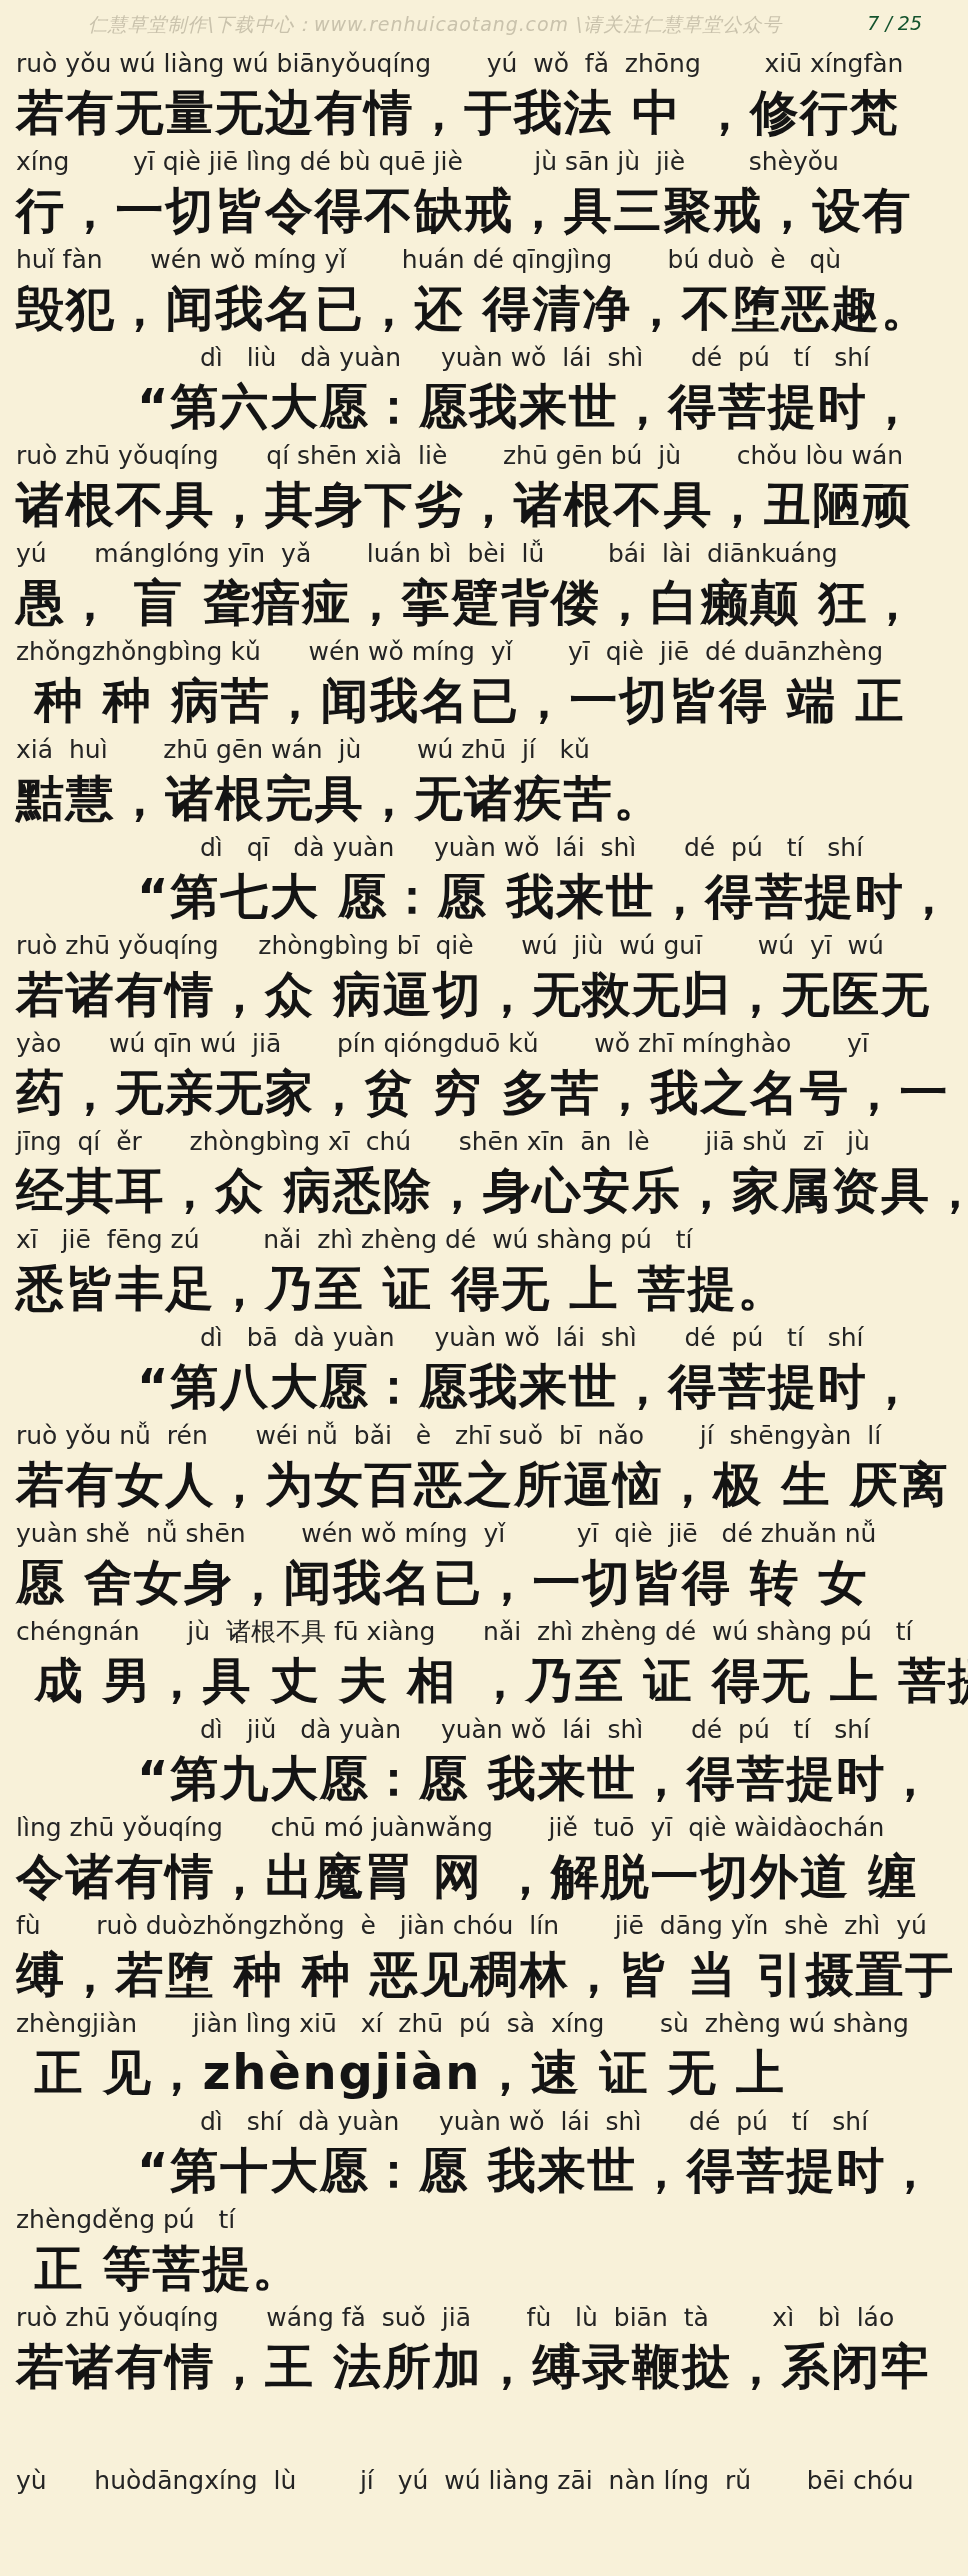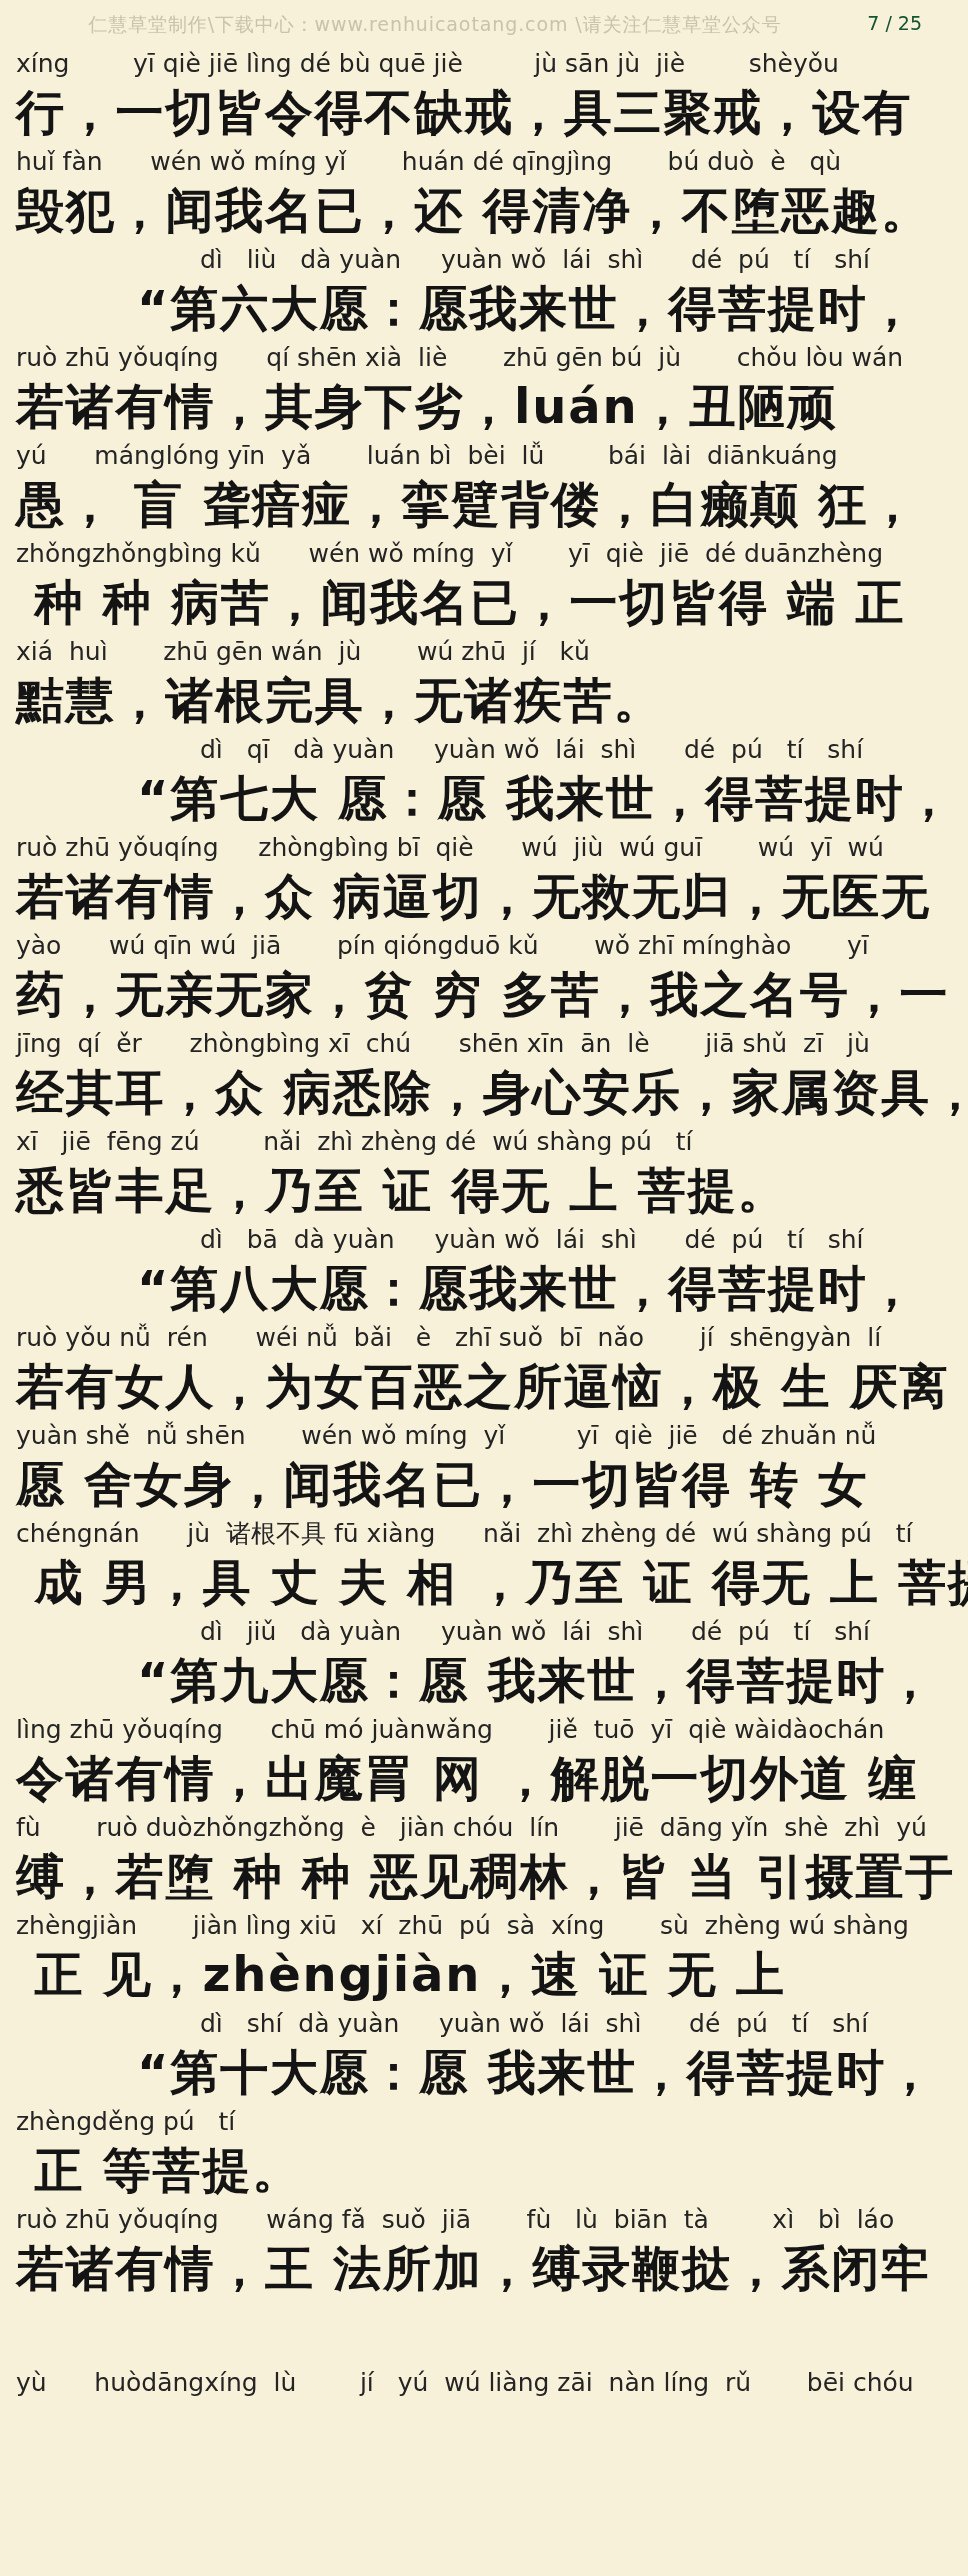--- a/index.html
+++ b/index.html
@@ -11,20 +11,21 @@
     height: 2576px;
     background: #f8f1d9;
     overflow: hidden;
     font-family: "DejaVu Sans", sans-serif;
     position: relative;
   }
   .header {
     position: relative;
     height: 47px;
     width: 100%;
+    font-style: italic;
   }
   .watermark {
     position: absolute;
     left: 0;
     right: 99px;
     top: 11.7px;
     text-align: center;
     font-size: 19px;
     color: #c9c2ac;
     letter-spacing: 0.9px;
@@ -69,34 +70,38 @@
 </head>
 <body>
 
 <div class="page">
   <div class="header">
     <span class="watermark">仁慧草堂制作\下载中心：www.renhuicaotang.com \请关注仁慧草堂公众号</span>
     <span class="pageno">7 / 25</span>
   </div>
   <div class="content" id="rows-container">
       <div class="row">
+        <div class="pinyin">ruò yǒu wú liàng wú biānyǒuqíng       yú  wǒ  fǎ  zhōng        xiū xíngfàn</div>
+        <div class="hanzi">若有无量无边有情，于我法 中 ，修行梵</div>
+      </div>
+      <div class="row">
         <div class="pinyin">xíng        yī qiè jiē lìng dé bù quē jiè         jù sān jù  jiè        shèyǒu</div>
         <div class="hanzi">行，一切皆令得不缺戒，具三聚戒，设有</div>
       </div>
       <div class="row">
         <div class="pinyin">huǐ fàn      wén wǒ míng yǐ       huán dé qīngjìng       bú duò  è   qù</div>
         <div class="hanzi">毁犯，闻我名已，还 得清净，不堕恶趣。</div>
       </div>
       <div class="row indent">
         <div class="pinyin">dì   liù   dà yuàn     yuàn wǒ  lái  shì      dé  pú   tí   shí</div>
         <div class="hanzi">“第六大愿：愿我来世，得菩提时，</div>
       </div>
       <div class="row">
         <div class="pinyin">ruò zhū yǒuqíng      qí shēn xià  liè       zhū gēn bú  jù       chǒu lòu wán</div>
-        <div class="hanzi">若诸有情，其身下劣，luán，丑陋顽</div>
+        <div class="hanzi">诸根不具，其身下劣，诸根不具，丑陋顽</div>
       </div>
       <div class="row">
         <div class="pinyin">yú      mánglóng yīn  yǎ       luán bì  bèi  lǚ        bái  lài  diānkuáng</div>
         <div class="hanzi">愚， 盲 聋瘖痖，挛躄背偻，白癞颠 狂，</div>
       </div>
       <div class="row">
         <div class="pinyin">zhǒngzhǒngbìng kǔ      wén wǒ míng  yǐ       yī  qiè  jiē  dé duānzhèng</div>
         <div class="hanzi"> 种 种 病苦，闻我名已，一切皆得 端 正</div>
       </div>
       <div class="row">

